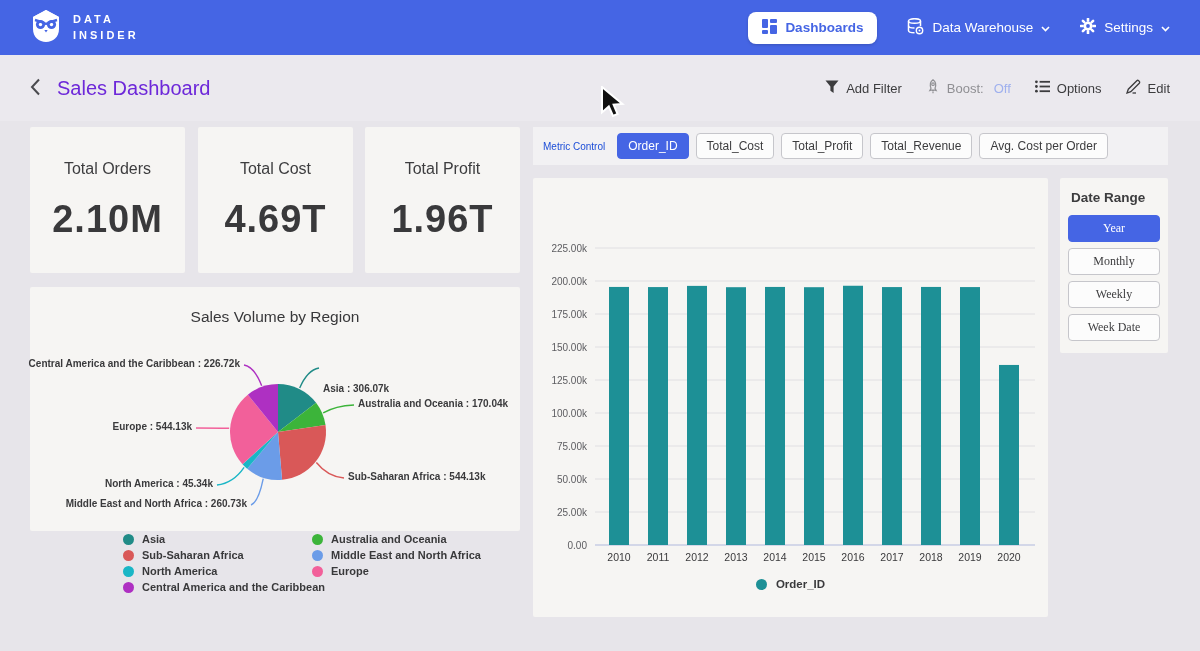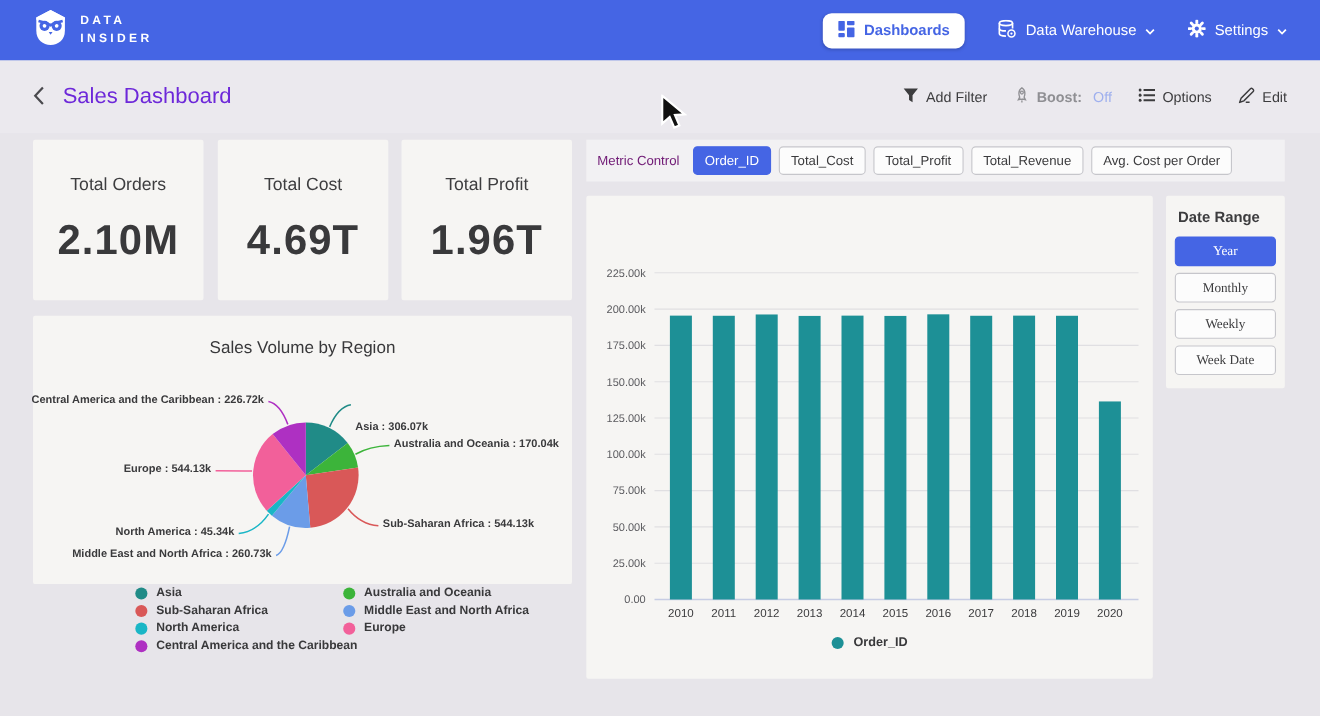--- a/index.html
+++ b/index.html
@@ -20,32 +20,32 @@
   .nav-item{display:flex;align-items:center;gap:8px;font-size:13.5px;font-weight:500;
     background:none;border:none;color:#fff;cursor:pointer;padding:0;}
   
   .subheader{position:absolute;top:55px;left:0;width:1200px;height:66px;background:#ebe9ee;
     display:flex;align-items:center;padding:0 30px;box-sizing:border-box;}
   .back-btn{background:none;border:none;padding:0;cursor:pointer;display:flex;align-items:center;}
   .page-title{font-size:20px;color:#6d28d9;margin-left:16px;font-weight:400;}
   .sub-actions{margin-left:auto;display:flex;align-items:center;gap:24px;}
   .action{display:flex;align-items:center;gap:7px;font-size:13px;font-weight:500;color:#3c3c3e;
     background:none;border:none;cursor:pointer;padding:0;}
-  .boost-label{color:#8f8f93;font-weight:bold;}
+  .boost-label{color:#8f8f93;}
   .boost-value{color:#9fb0ee;margin-left:3px;}
   
   .card{position:absolute;background:#f6f5f3;border-radius:2px;}
   .kpi-card{width:155px;height:146px;top:127px;display:flex;flex-direction:column;
     align-items:center;justify-content:center;gap:20px;}
   .kpi-label{font-size:16px;color:#3d3d3f;font-weight:500;}
   .kpi-value{font-size:38px;font-weight:bold;color:#39393b;letter-spacing:1px;}
   
   .metric-bar{position:absolute;left:533px;top:127px;width:635px;height:38px;background:#f2f1f3;
     display:flex;align-items:center;padding:0 10px;gap:7px;box-sizing:border-box;}
-  .metric-label{font-size:12px;color:#701a75;margin-right:5px;white-space:nowrap;}
+  .metric-label{font-size:10px;color:#1d4ed8;margin-right:5px;white-space:nowrap;}
   .chip{font-size:12px;color:#3c3c3e;background:#fcfcfc;border:1px solid #c6c6cb;border-radius:4px;
     padding:5px 10px;cursor:pointer;white-space:nowrap;font-family:inherit;}
   .chip.selected{background:#4565e4;color:#fff;border-color:#4565e4;}
   
   .bar-card{left:533px;top:178px;width:515px;height:439px;}
   .chart-title{position:absolute;top:21px;left:0;width:100%;text-align:center;
     font-size:15.5px;color:#38383a;}
   .bar-svg{position:absolute;left:0;top:0;}
   .bar-legend{position:absolute;left:0;top:400px;width:100%;display:flex;justify-content:center;
     align-items:center;gap:9px;font-size:11.5px;font-weight:bold;color:#39393b;}

